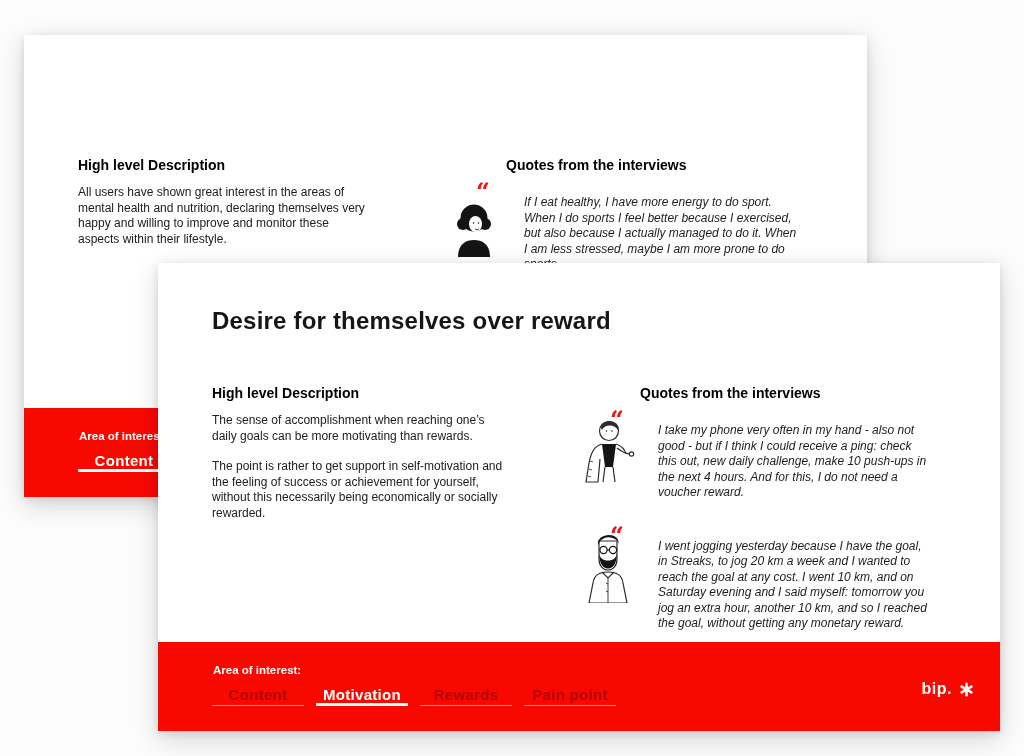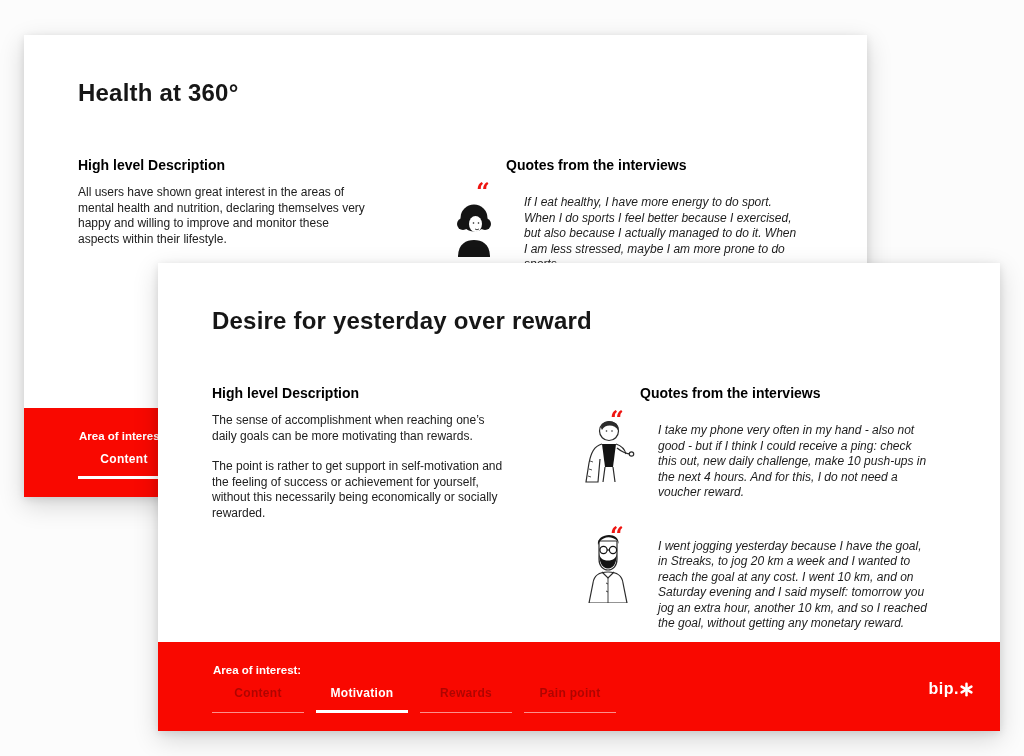--- a/index.html
+++ b/index.html
@@ -52,40 +52,39 @@
   .slide-footer {
     position:absolute; left:0; right:0; bottom:0; height:89px;
     background:#f90800;
   }
   .footer-label {
     position:absolute; left:55px; top:22px;
     color:#ffffff; font-weight:bold; font-size:11.5px;
   }
   .tabs { position:absolute; left:54px; top:44px; display:flex; gap:12px; }
   .tab {
-    width:92px; text-align:center; font-size:12px; font-weight:bold;
-    padding-bottom:10px; letter-spacing:0.3px;
+    width:92px; text-align:center; font-size:15px; font-weight:bold;
+    letter-spacing:0.3px;
     color:rgba(55,0,0,0.38);
     border-bottom:1px solid rgba(255,255,255,0.55);
     cursor:pointer;
   }
   .tab.active { color:#ffffff; border-bottom:3px solid #ffffff; }
 
   .logo {
     position:absolute; right:26px; top:38px;
-    display:flex; align-items:center; gap:0;
+    display:flex; align-items:center; gap:7px;
     color:#ffffff; font-weight:bold; font-size:16px; letter-spacing:0.5px;
   }
   .logo svg { display:block; }
 </style>
 </head>
 <body>
 
 <div class="slide slide-back">
-  <div class="slide-title">Health at 360°</div>
 
   <div class="col-desc">
     <div class="col-heading">High level Description</div>
     <div class="para">All users have shown great interest in the areas of
 mental health and nutrition, declaring themselves very
 happy and willing to improve and monitor these
 aspects within their lifestyle.</div>
   </div>
 
   <div class="col-quotes">
@@ -114,21 +113,21 @@
 
   <div class="slide-footer">
     <div class="footer-label">Area of interest:</div>
     <div class="tabs">
       <div class="tab active">Content</div>
     </div>
   </div>
 </div>
 
 <div class="slide slide-front">
-  <div class="slide-title">Desire for yesterday over reward</div>
+  <div class="slide-title">Desire for themselves over reward</div>
 
   <div class="col-desc">
     <div class="col-heading">High level Description</div>
     <div class="para">The sense of accomplishment when reaching one’s
 daily goals can be more motivating than rewards.</div>
     <div class="para">The point is rather to get support in self-motivation and
 the feeling of success or achievement for yourself,
 without this necessarily being economically or socially
 rewarded.</div>
   </div>

